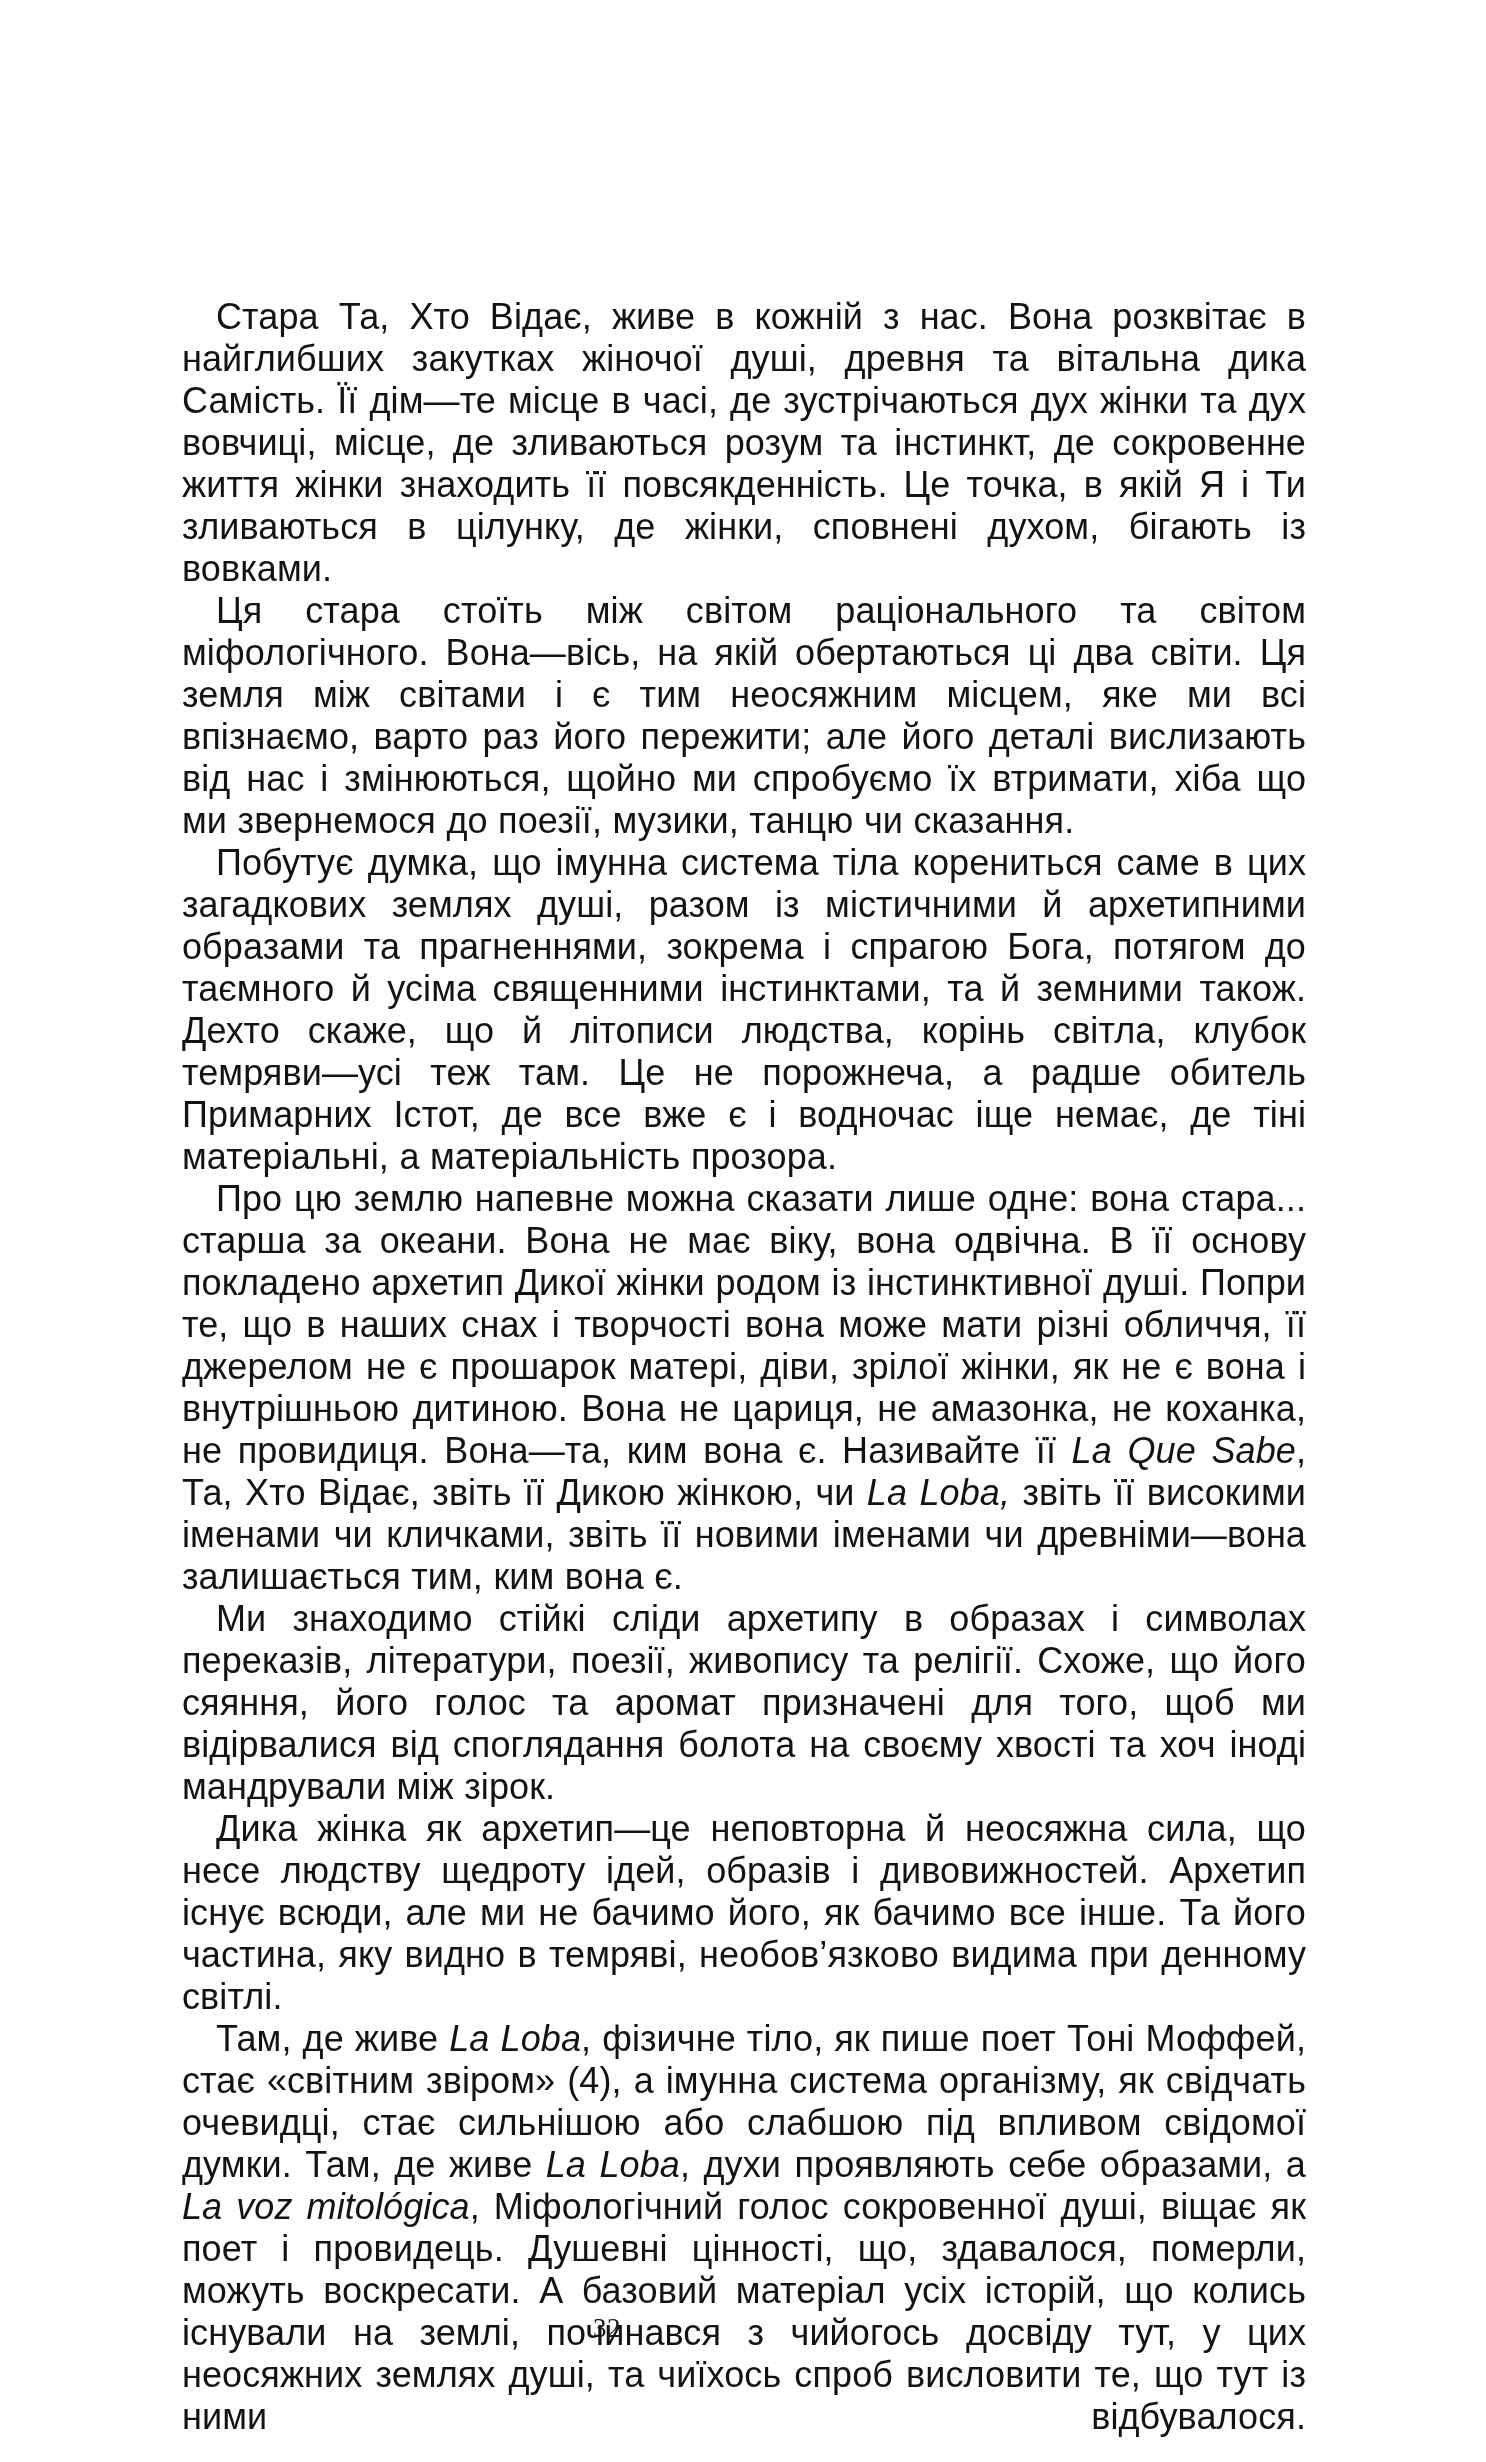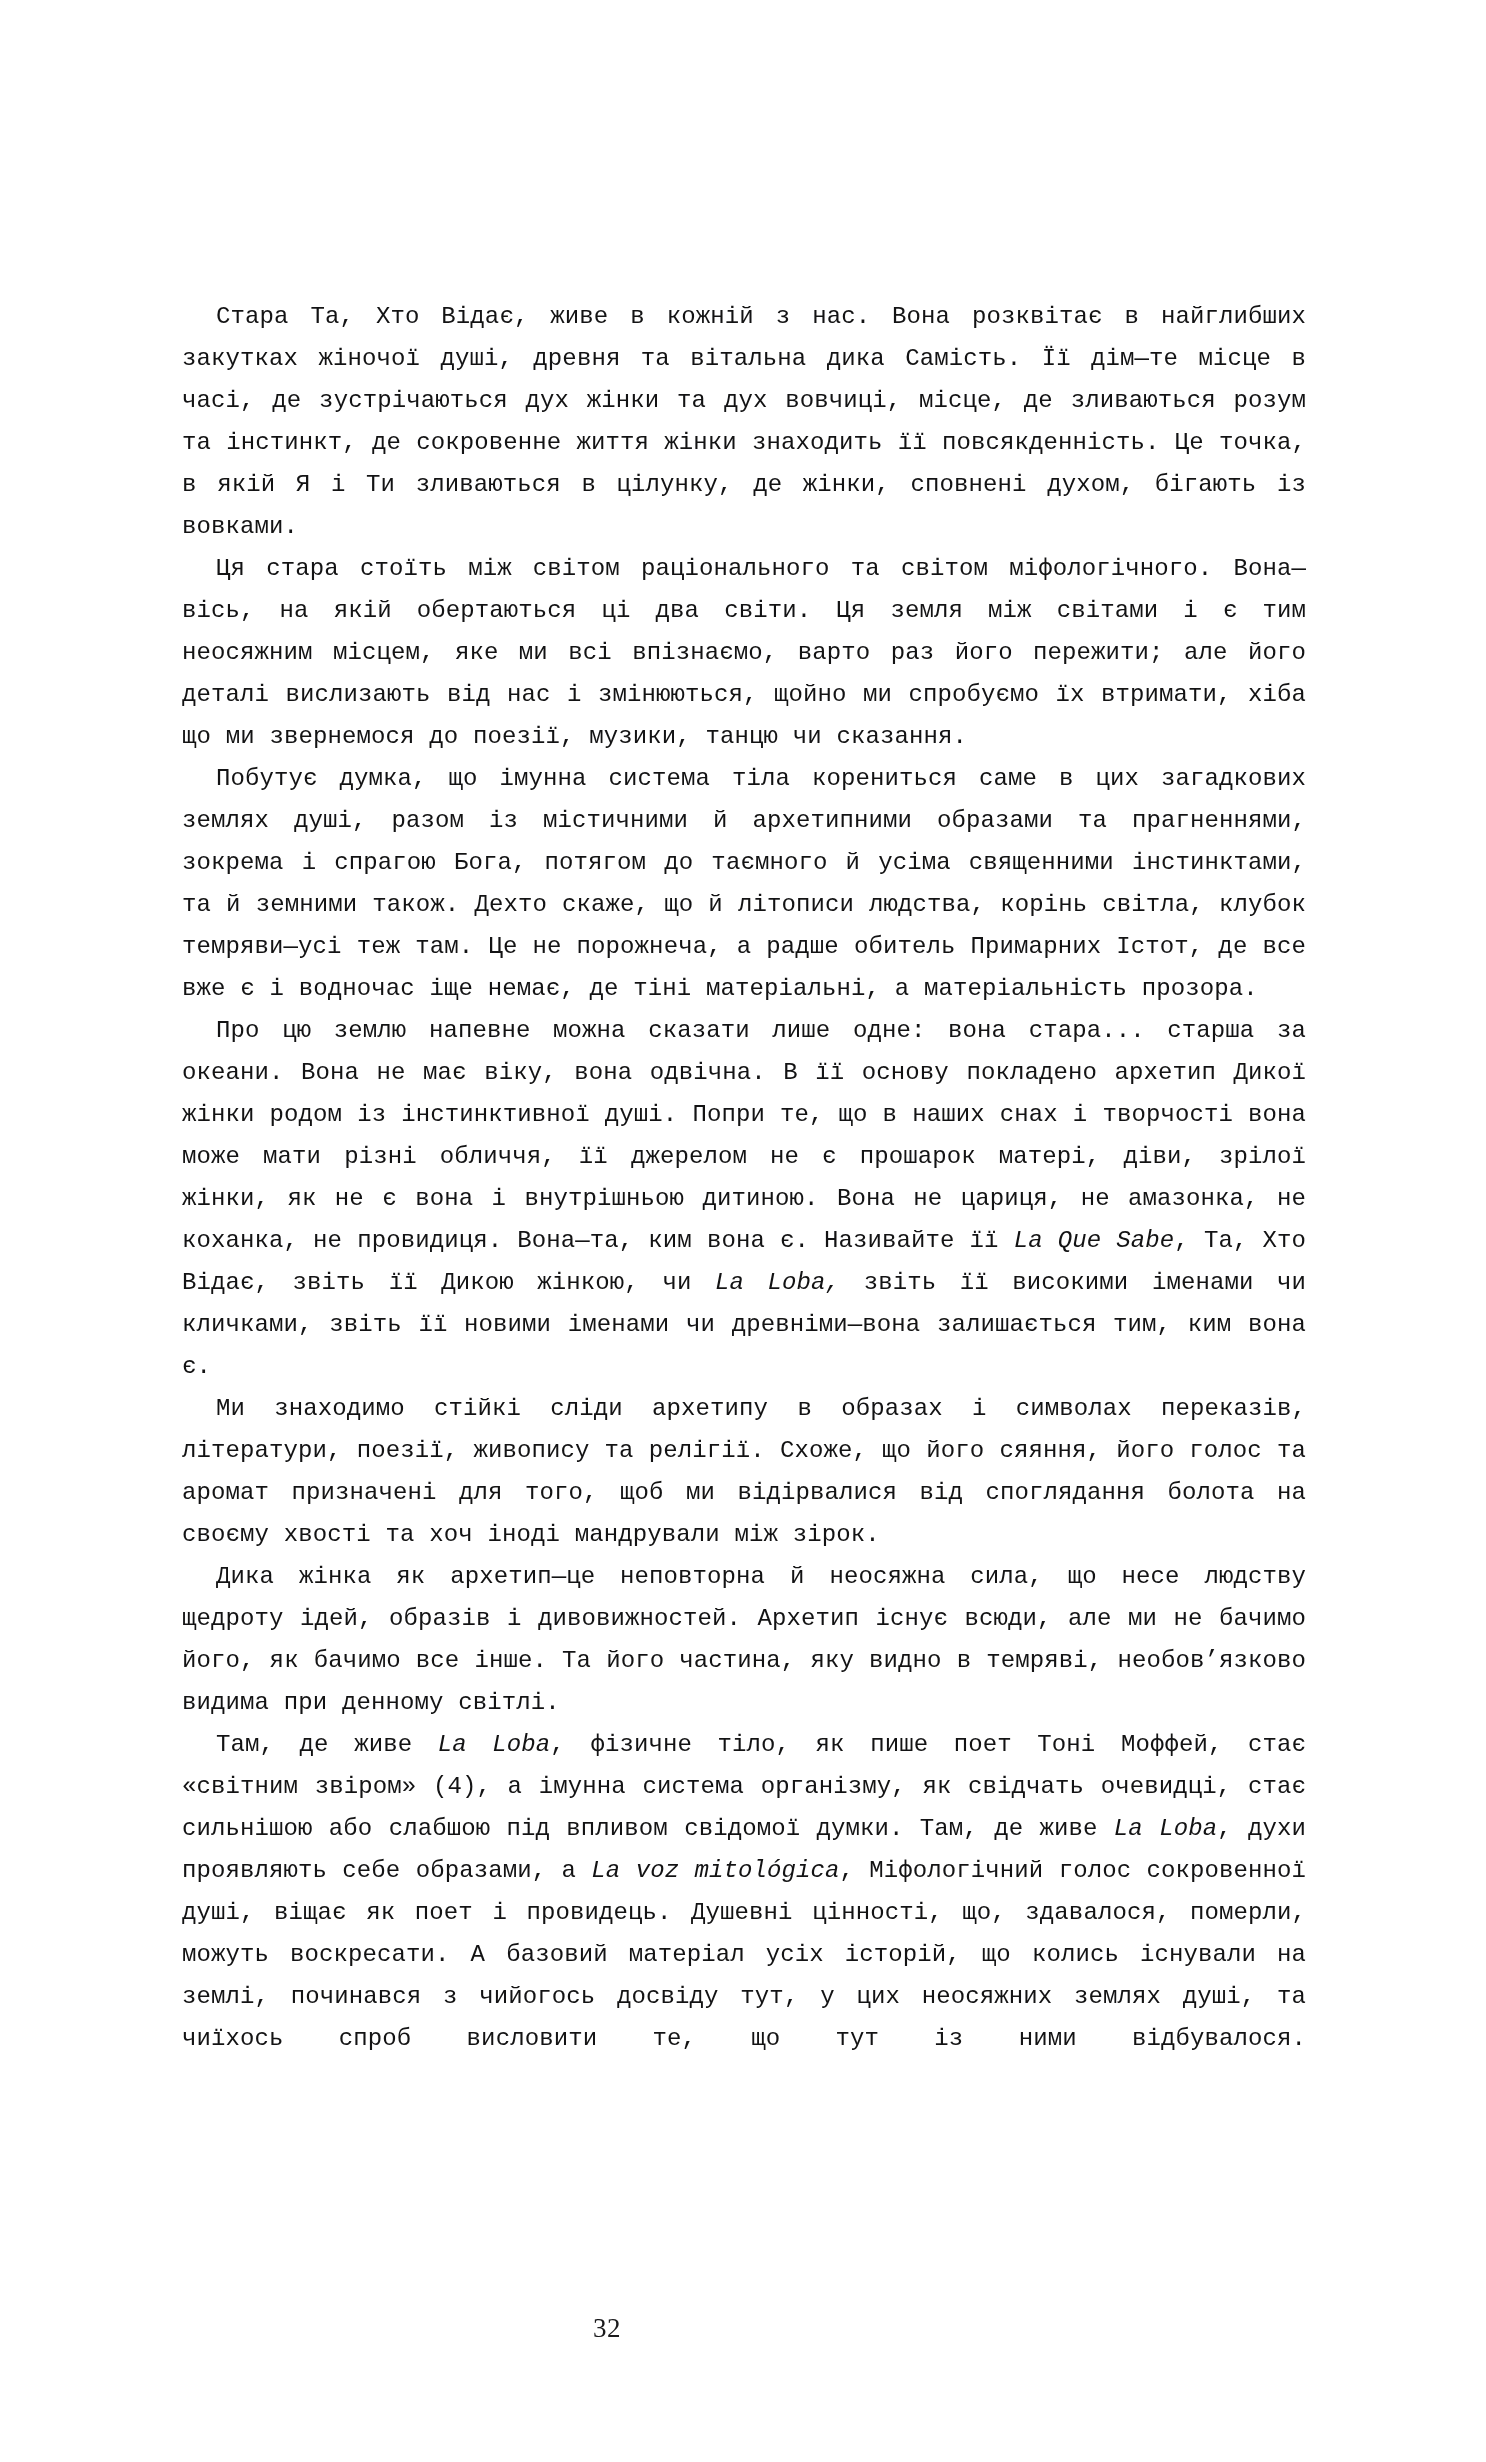--- a/index.html
+++ b/index.html
@@ -14,22 +14,22 @@
     height: 2462px;
     background: #ffffff;
     overflow: hidden;
     box-sizing: border-box;
   }
   .text-block {
     position: absolute;
     left: 182px;
     top: 296px;
     width: 1124px;
-    font-family: Liberation Mono, monospace;
-    font-size: 24px;
+    font-family: Liberation Sans, sans-serif;
+    font-size: 36px;
     line-height: 42px;
     color: #131314;
     text-align: justify;
     text-justify: inter-word;
     -webkit-hyphens: none;
     hyphens: none;
     word-spacing: 0.01em;
     letter-spacing: 0.1px;
   }
   .para {

